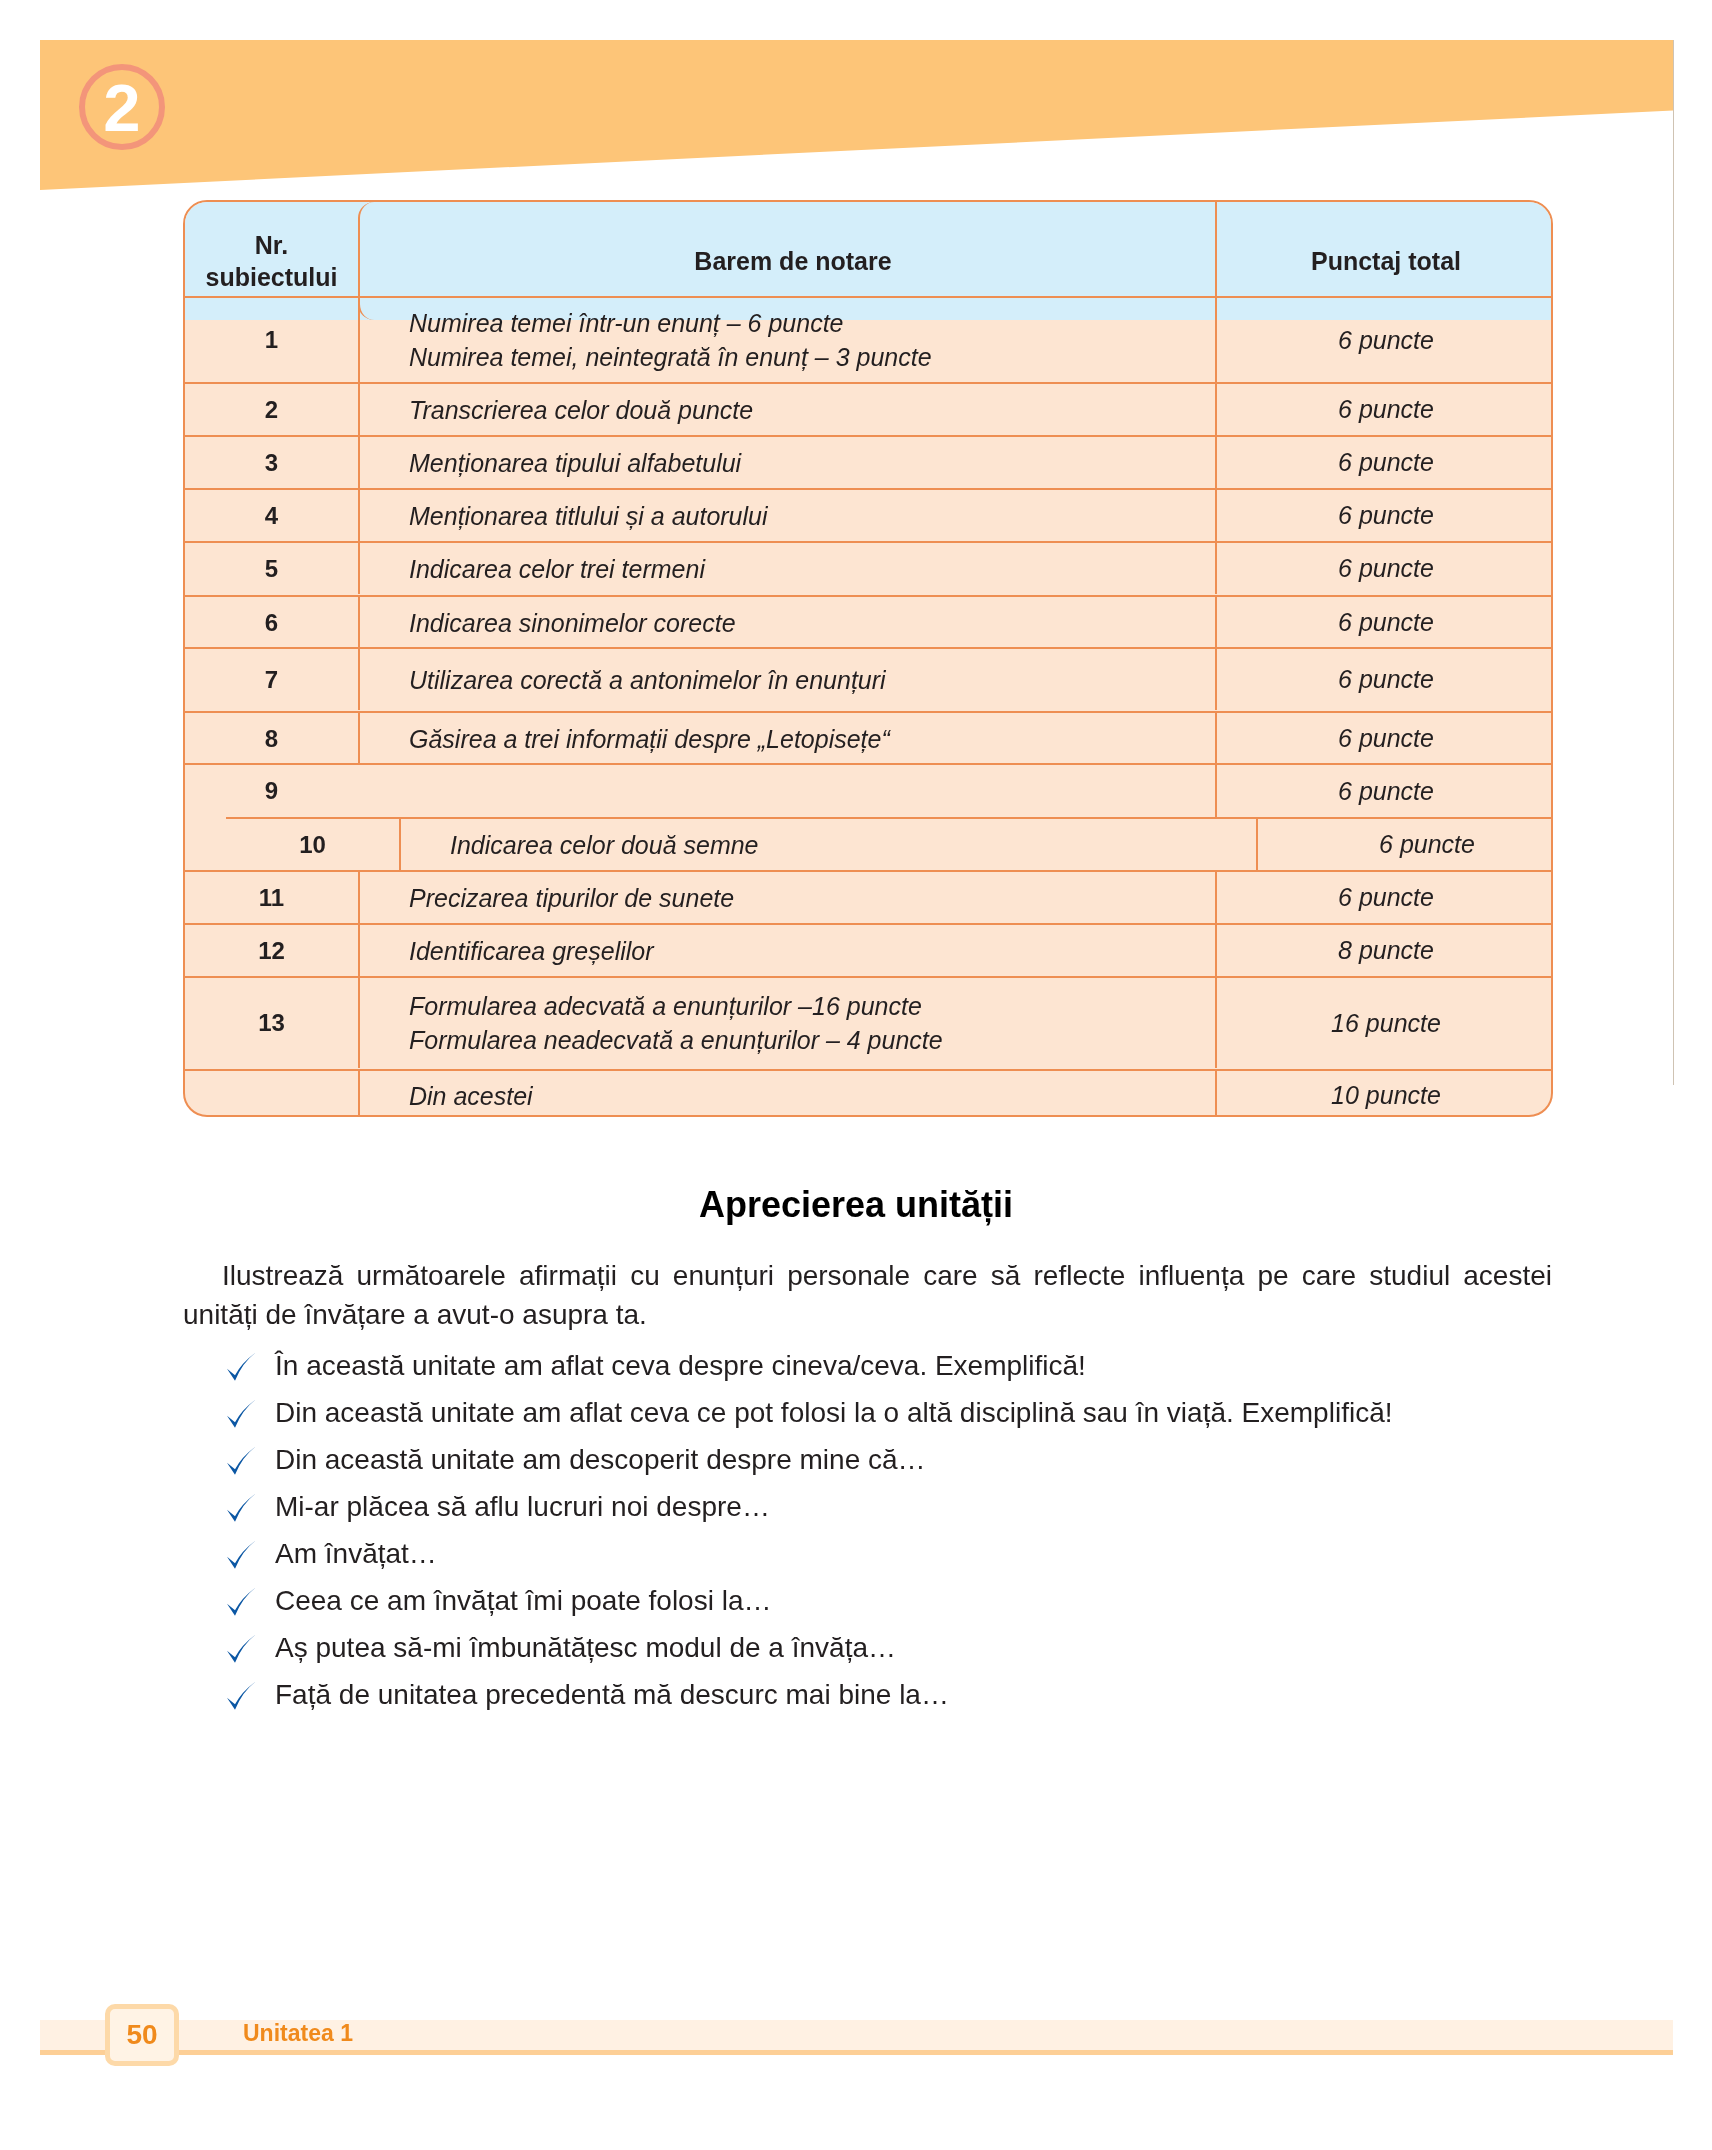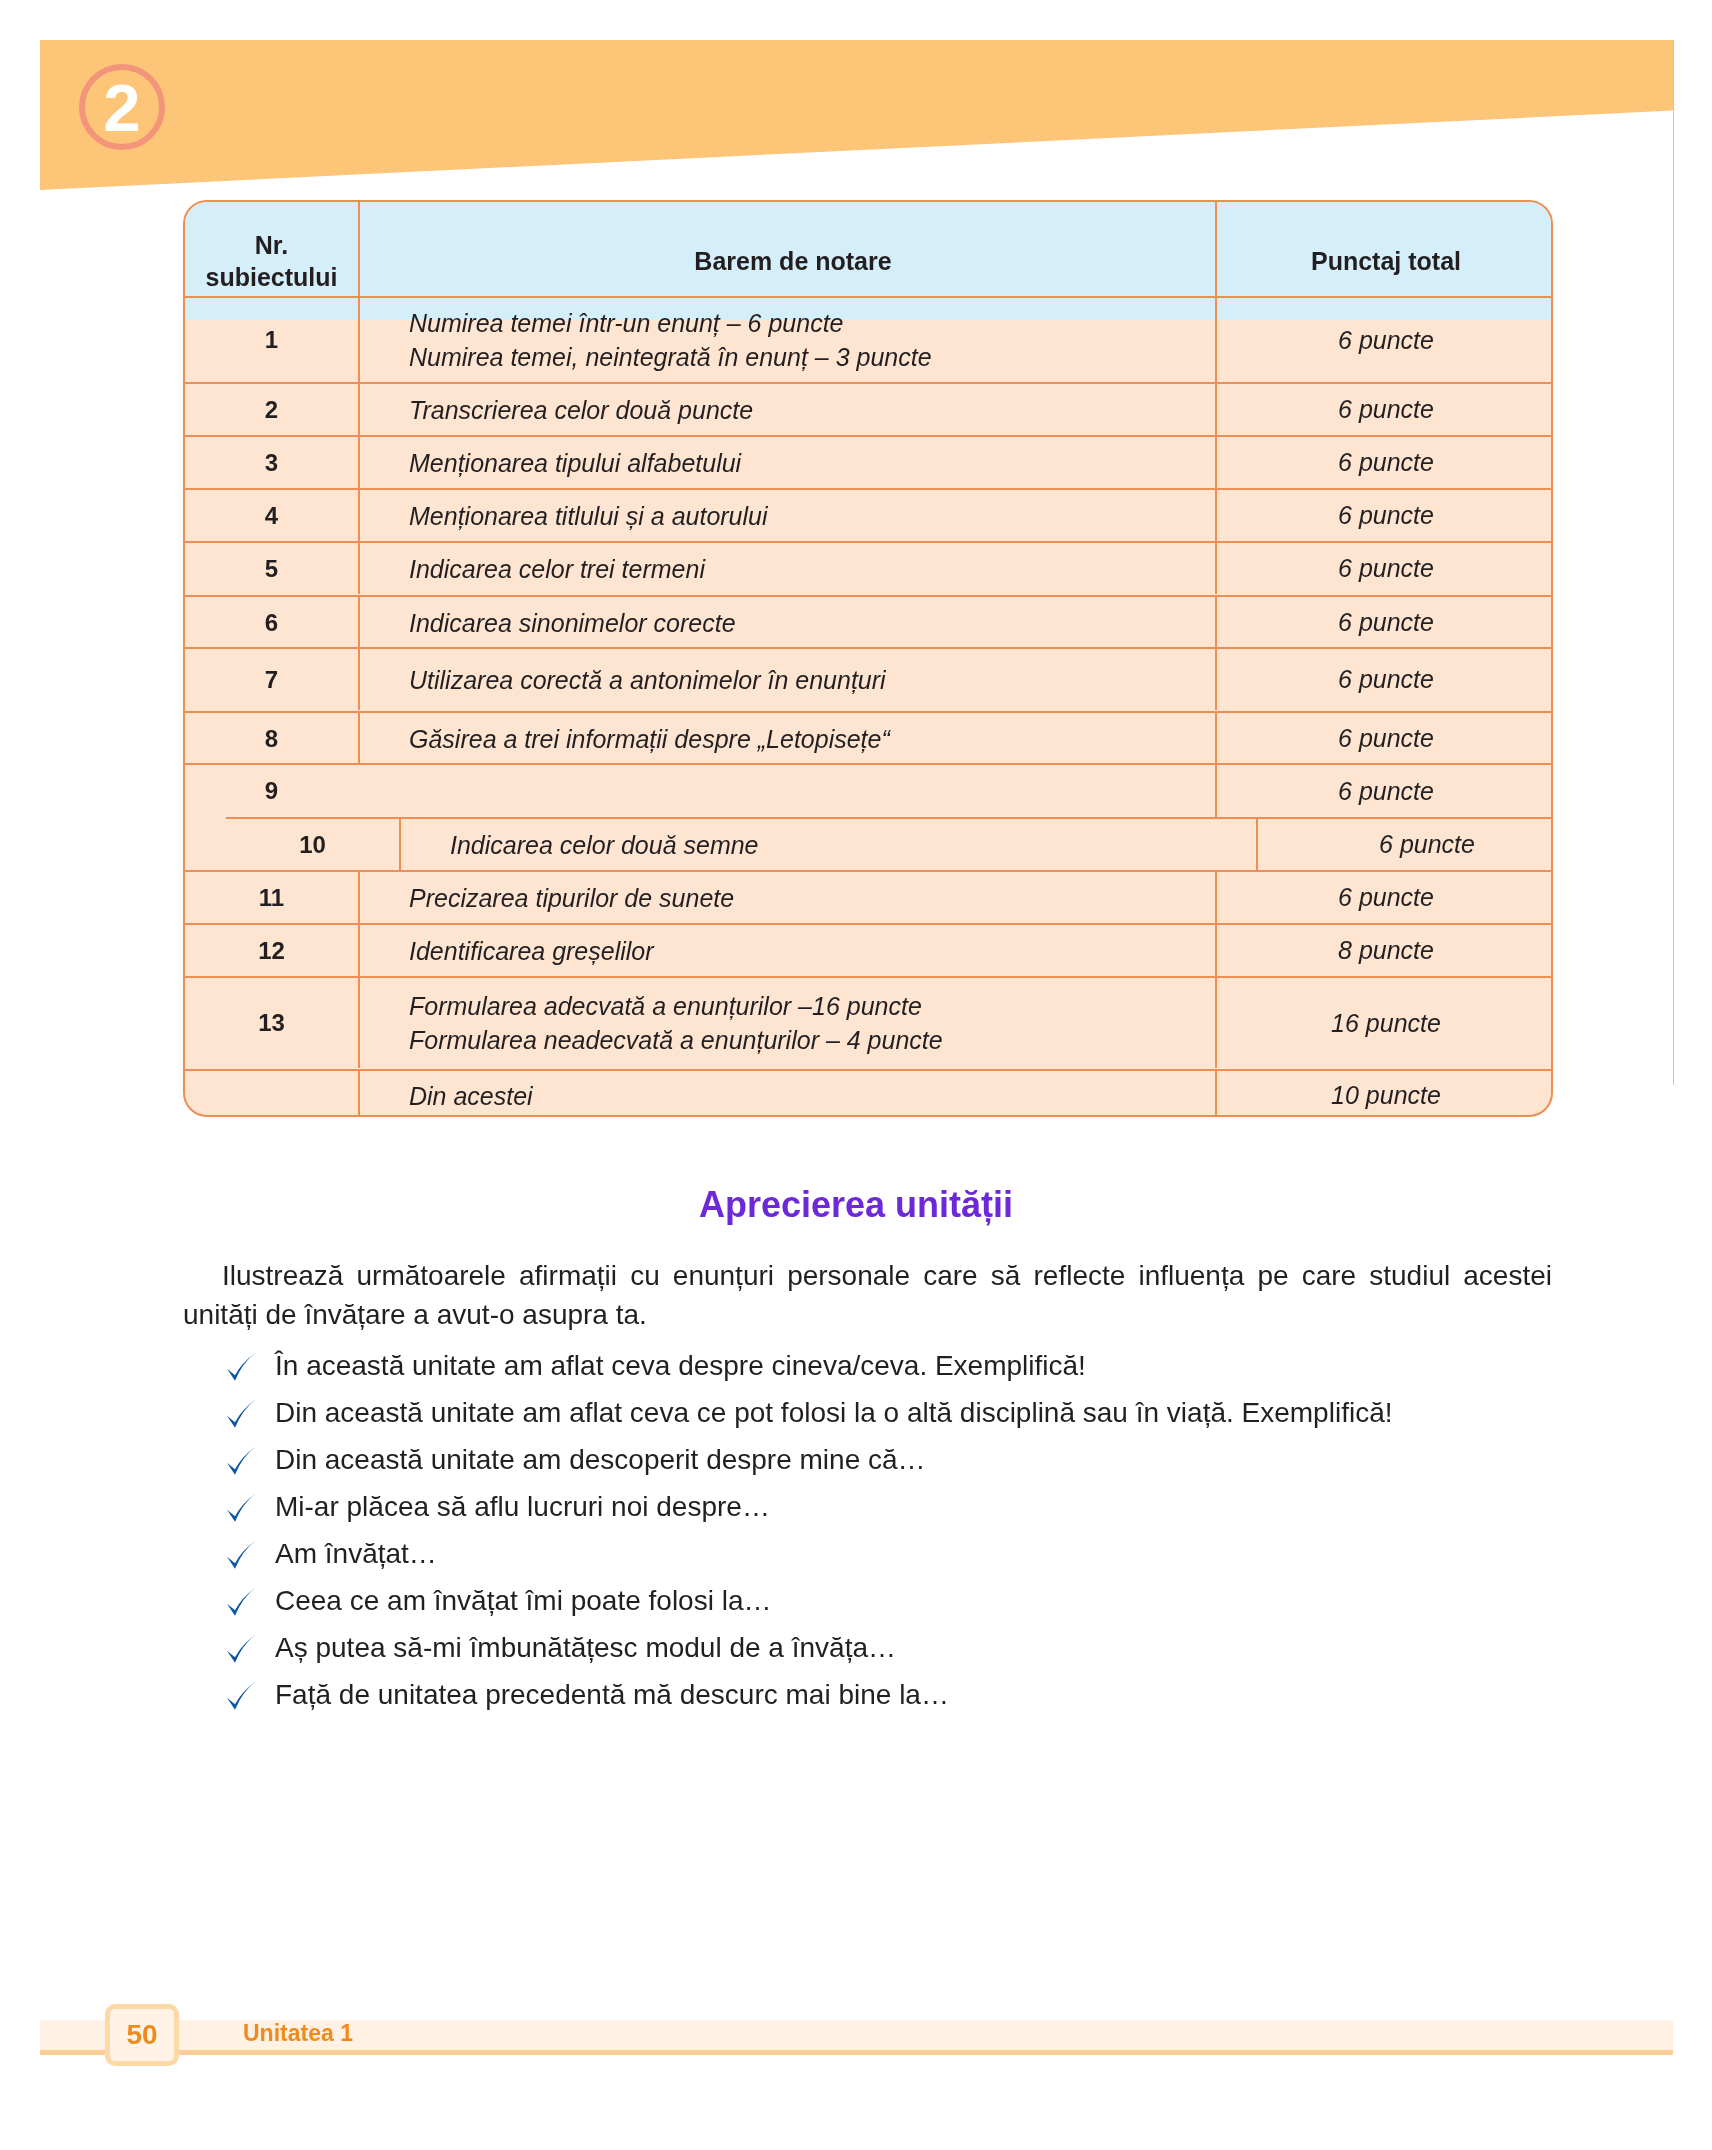--- a/index.html
+++ b/index.html
@@ -8,24 +8,24 @@
   .vline{position:absolute;left:1673px;top:40px;width:1.3px;height:1045px;background:#cfc3b3;}
   .badge{position:absolute;left:79px;top:64px;width:86px;height:86px;border-radius:50%;border:6.7px solid #f3957a;box-sizing:border-box;display:flex;align-items:center;justify-content:center;color:#fff;font-weight:bold;font-size:67px;background:#fdc578;}
   .tbl{position:absolute;left:183px;top:200px;width:1370px;height:917px;border:2px solid #ee8e52;border-radius:24px;box-sizing:border-box;overflow:hidden;background:#fde5d2;}
   .row{position:absolute;left:0;width:100%;border-top:2px solid #ee8e52;box-sizing:border-box;display:flex;}
   .row.head{border-top:none;background:#d4eefa;}
   .c{position:absolute;top:0;height:100%;display:flex;align-items:center;box-sizing:border-box;}
   .c1{left:0;width:173px;justify-content:center;font-weight:bold;font-size:24px;}
   .c2{left:173px;width:856px;border-left:2px solid #ee8e52;padding-left:49px;font-style:italic;font-size:25px;flex-direction:column;align-items:flex-start;justify-content:center;}
   .c3{left:1030px;width:340px;border-left:2px solid #ee8e52;justify-content:center;font-style:italic;font-size:25px;}
   .head .c1{flex-direction:column;font-size:25px;text-align:center;line-height:32px;}
-  .head .c2{font-style:normal;font-weight:bold;align-items:center;padding-left:12px;}
+  .head .c2{font-style:normal;font-weight:bold;align-items:center;padding-left:12px;border-radius:16px;}
   .head .c3{font-style:normal;font-weight:bold;}
   .c2 span{display:block;line-height:34px;}
-  .h2{position:absolute;left:0;width:1712px;top:1184px;text-align:center;color:#6d28d9;font-weight:bold;font-size:36px;}
+  .h2{position:absolute;left:0;width:1712px;top:1184px;text-align:center;color:#000000;font-weight:bold;font-size:36px;}
   .para{position:absolute;left:183px;width:1369px;top:1256px;font-size:28px;line-height:39px;text-align:justify;text-indent:39px;}
   .checks{position:absolute;left:223px;top:1342px;margin:0;padding:0;list-style:none;}
   .checks li{display:flex;align-items:center;height:47px;font-size:28px;}
   .chk{width:40px;height:40px;margin-right:12px;}
   .footer-band{position:absolute;left:40px;top:2020px;width:1633px;height:30px;background:#fff1e3;}
   .footer-line{position:absolute;left:40px;top:2050px;width:1633px;height:5.4px;background:#fdcf96;}
   .pagebox{position:absolute;left:105px;top:2004px;width:74px;height:62px;border:5.4px solid #fdd9a8;border-radius:10px;background:#fff3e5;box-sizing:border-box;display:flex;align-items:center;justify-content:center;color:#f08a1c;font-weight:bold;font-size:28px;}
   .unit{position:absolute;left:243px;top:2016px;color:#f08a1c;font-weight:bold;font-size:23px;line-height:34px;}
 </style>
 </head>

